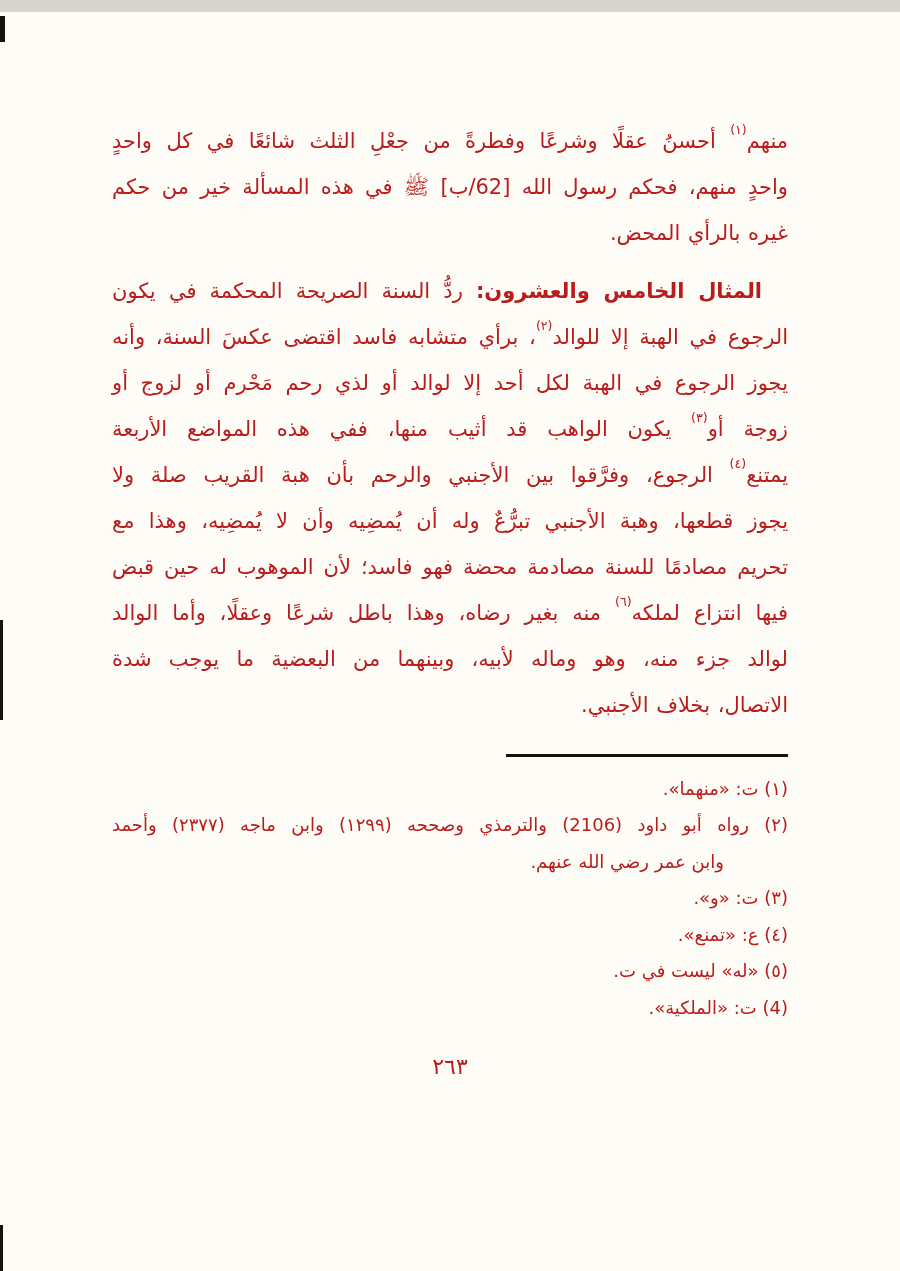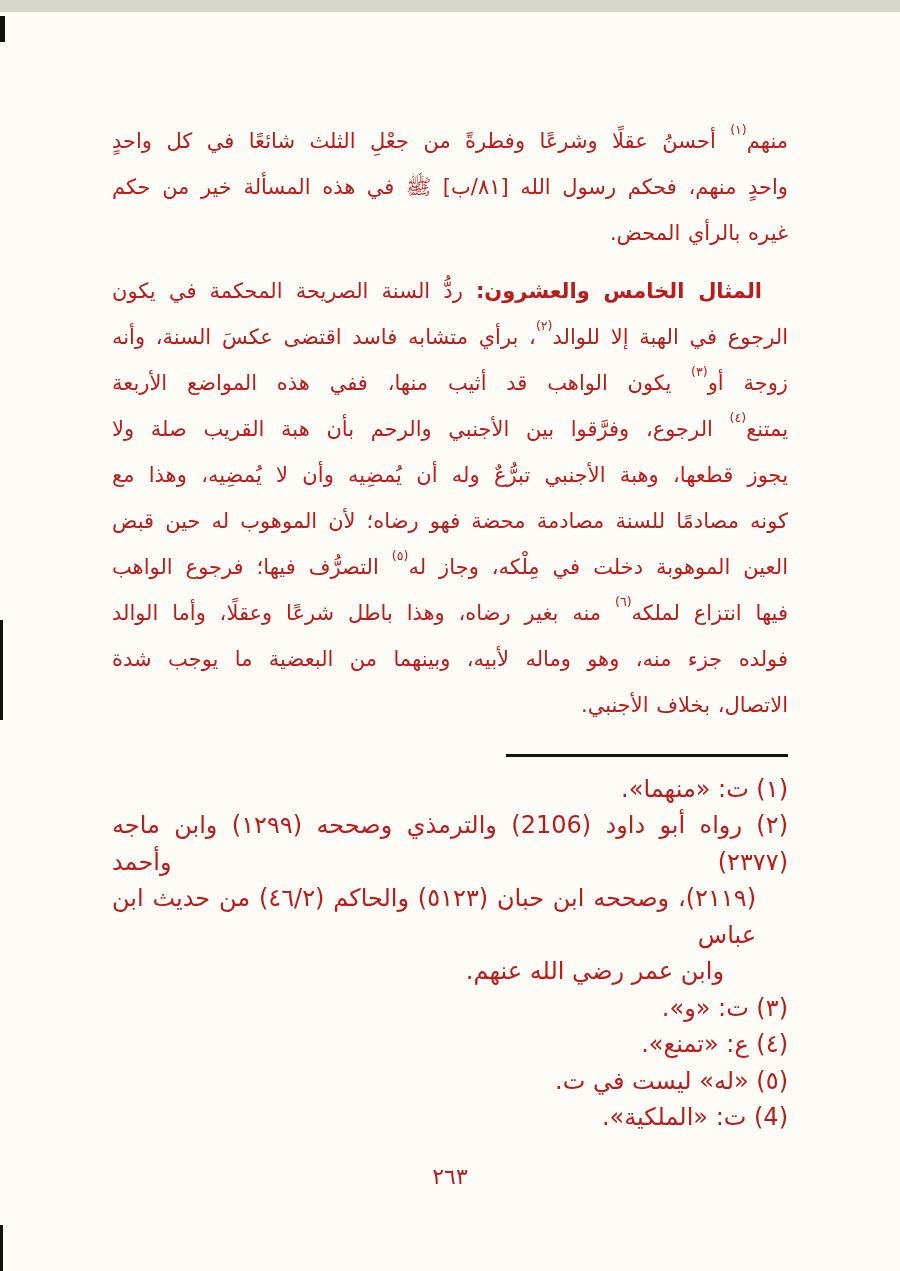--- a/index.html
+++ b/index.html
@@ -39,21 +39,21 @@
   
   .sep {
     width:282px; height:2.5px;
     background:#141209;
     margin-top:26px;
   }
 
   
   .footnotes { margin-top:14px; }
   .fn {
-    font-size:24px;
+    font-size:18px;
     line-height:36.5px;
     text-align:right;
     text-align-last:right;
   }
   .fn.j { text-align:justify; text-align-last:justify; }
   .fn.ind1 { padding-right:32px; }
   .fn.ind2 { padding-right:64px; }
 
   .page-num {
     margin-top:28px;
@@ -75,45 +75,44 @@
 <body>
 
 <div class="page" lang="ar" dir="rtl">
 
   <div class="content">
 
     <main>
 
       <div class="para1">
         <div class="line rich">منهم<sup class="fnref">(١)</sup> أحسنُ عقلًا وشرعًا وفطرةً من جعْلِ الثلث شائعًا في كل واحدٍ</div>
-        <div class="line rich">واحدٍ منهم، فحكم رسول الله [٨١/ب] ﷺ في هذه المسألة خير من حكم</div>
+        <div class="line rich">واحدٍ منهم، فحكم رسول الله [62/ب] ﷺ في هذه المسألة خير من حكم</div>
         <div class="line end rich">غيره بالرأي المحض.</div>
       </div>
 
       <div class="para2">
         <div class="line indent"><span class="head">المثال الخامس والعشرون:</span><span class="rich"> ردُّ السنة الصريحة المحكمة في يكون</span></div>
         <div class="line rich">الرجوع في الهبة إلا للوالد<sup class="fnref">(٢)</sup>، برأي متشابه فاسد اقتضى عكسَ السنة، وأنه</div>
+        <div class="line rich">يجوز الرجوع في الهبة لكل أحد إلا لوالد أو لذي رحم مَحْرم أو لزوج أو</div>
         <div class="line rich">زوجة أو<sup class="fnref">(٣)</sup> يكون الواهب قد أثيب منها، ففي هذه المواضع الأربعة</div>
         <div class="line rich">يمتنع<sup class="fnref">(٤)</sup> الرجوع، وفرَّقوا بين الأجنبي والرحم بأن هبة القريب صلة ولا</div>
         <div class="line rich">يجوز قطعها، وهبة الأجنبي تبرُّعٌ وله أن يُمضِيه وأن لا يُمضِيه، وهذا مع</div>
-        <div class="line rich">كونه مصادمًا للسنة مصادمة محضة فهو رضاه؛ لأن الموهوب له حين قبض</div>
-        <div class="line rich">العين الموهوبة دخلت في مِلْكه، وجاز له<sup class="fnref">(٥)</sup> التصرُّف فيها؛ فرجوع الواهب</div>
+        <div class="line rich">تحريم مصادمًا للسنة مصادمة محضة فهو فاسد؛ لأن الموهوب له حين قبض</div>
         <div class="line rich">فيها انتزاع لملكه<sup class="fnref">(٦)</sup> منه بغير رضاه، وهذا باطل شرعًا وعقلًا، وأما الوالد</div>
-        <div class="line rich">فولده جزء منه، وهو وماله لأبيه، وبينهما من البعضية ما يوجب شدة</div>
+        <div class="line rich">لوالد جزء منه، وهو وماله لأبيه، وبينهما من البعضية ما يوجب شدة</div>
         <div class="line end rich">الاتصال، بخلاف الأجنبي.</div>
       </div>
 
     </main>
 
     <div class="sep"></div>
 
     <section class="footnotes">
       <div class="fn">(١) ت: «منهما».</div>
       <div class="fn j">(٢) رواه أبو داود (2106) والترمذي وصححه (١٢٩٩) وابن ماجه (٢٣٧٧) وأحمد</div>
-      <div class="fn j ind1">(٢١١٩)، وصححه ابن حبان (٥١٢٣) والحاكم (٤٦/٢) من حديث ابن عباس</div>
       <div class="fn ind2">وابن عمر رضي الله عنهم.</div>
       <div class="fn">(٣) ت: «و».</div>
       <div class="fn">(٤) ع: «تمنع».</div>
       <div class="fn">(٥) «له» ليست في ت.</div>
       <div class="fn">(4) ت: «الملكية».</div>
     </section>
 
     <div class="page-num">٢٦٣</div>
 
   </div>

